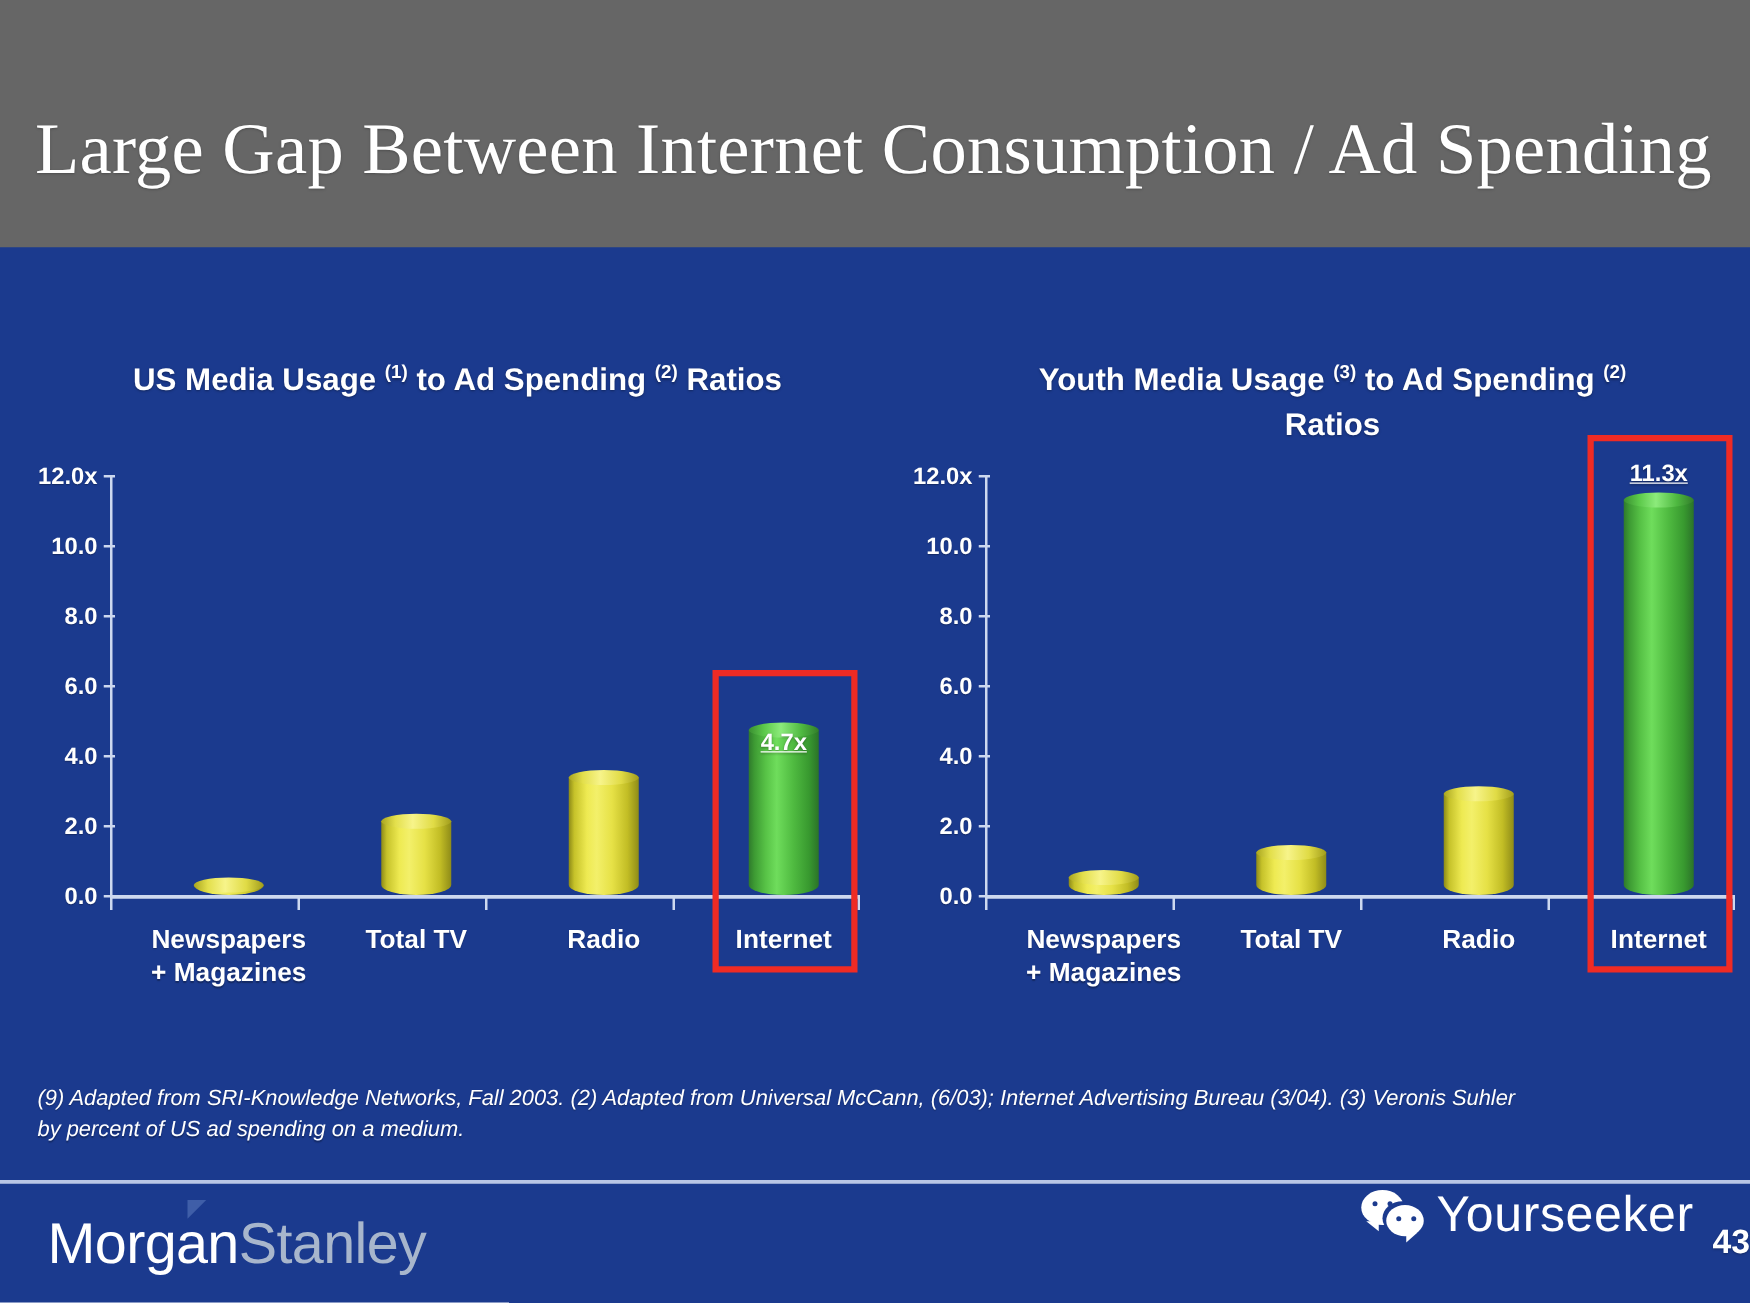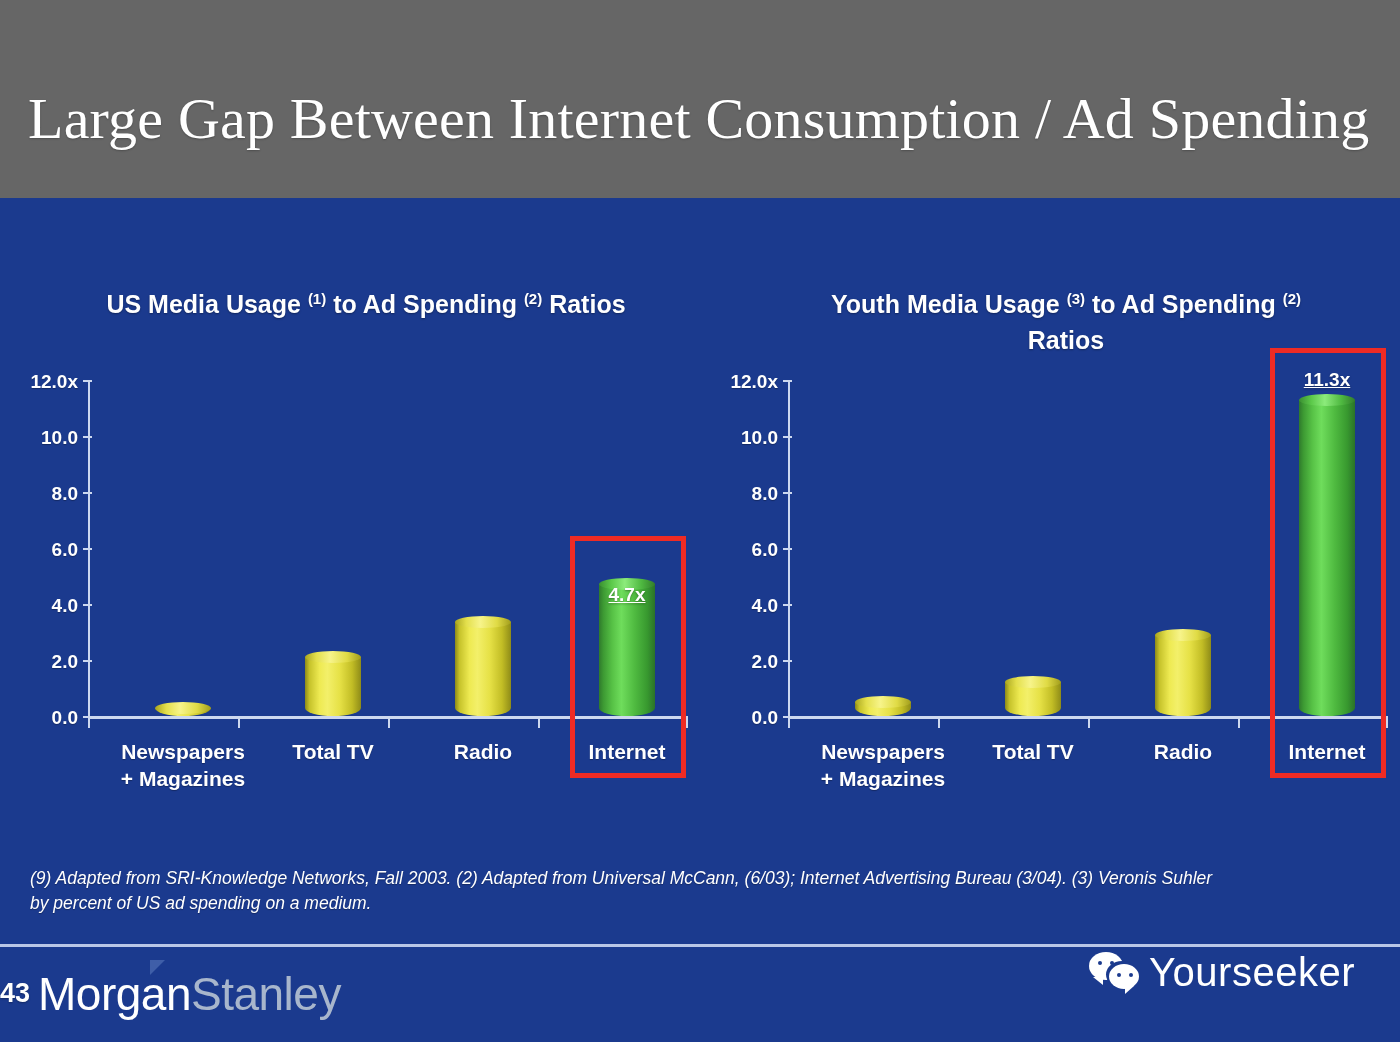--- a/index.html
+++ b/index.html
@@ -221,21 +221,21 @@
     width: 0; height: 0;
     border-left: 15px solid #3f5ea8;
     border-bottom: 15px solid transparent;
   }
 
   .page-number {
     position: absolute;
     left: 0;
     top: 780px;
     width: 1400px;
-    text-align: left;
+    text-align: right;
     color: #ffffff;
     font-size: 27px;
     font-weight: bold;
     text-shadow: 0 1px 2px rgba(0,0,0,0.3);
   }
 
   .yourseeker {
     position: absolute;
     right: 45px;
     top: 752px;

